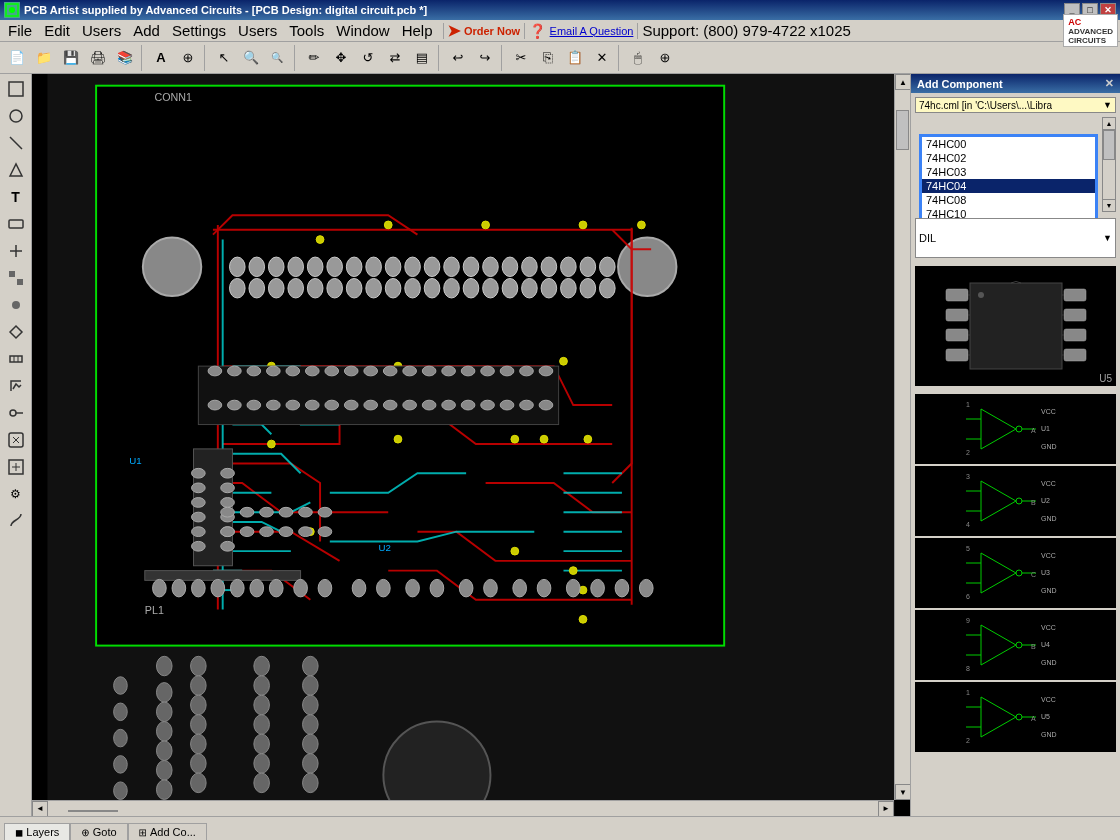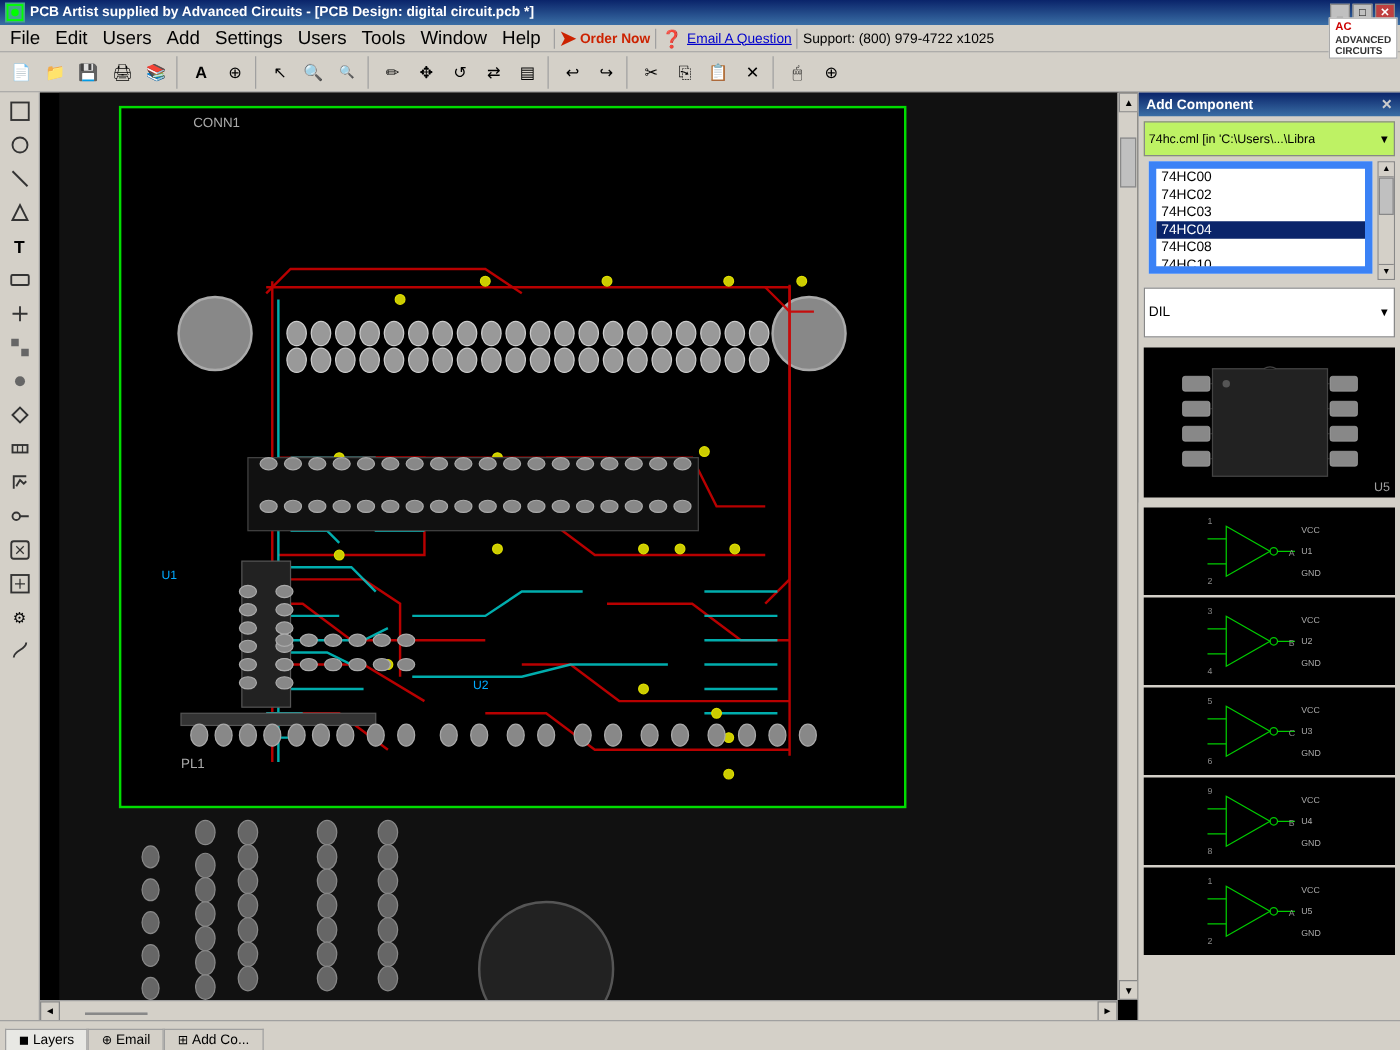--- a/index.html
+++ b/index.html
@@ -34,21 +34,21 @@
     }
     .menu-item {
       padding: 2px 6px;
       cursor: pointer;
       font-size: 15px;
       color: #000;
     }
     .menu-separator-v { width: 1px; height: 16px; background: #a0a0a0; margin: 0 4px; }
     .menu-order { color: #cc2200; font-weight: bold; display: flex; align-items: center; gap: 3px; }
     .menu-email { display: flex; align-items: center; gap: 3px; }
-    .menu-support { font-size: 11px; }
+    .menu-support { font-size: 15px; }
     .menu-logo { margin-left: auto; background: #fff; border: 1px solid #aaa; padding: 1px 4px; font-weight: bold; color: #c00; font-size: 10px; }
 
     
     #toolbar {
       height: 32px;
       background: #d4d0c8;
       display: flex;
       align-items: center;
       padding: 2px 4px;
       border-bottom: 1px solid #a0a0a0;
@@ -112,35 +112,35 @@
       font-size: 11px;
       font-weight: bold;
       display: flex;
       align-items: center;
       justify-content: space-between;
     }
     #add-component-close { cursor: pointer; font-size: 11px; color: #ccc; }
     #library-select-area { padding: 4px; }
     #library-dropdown {
       width: 100%;
-      background: #bef264;
+      background: #fef9c3;
       border: 1px solid #888;
-      height: 28px;
+      height: 16px;
       font-size: 10px;
       padding: 1px 3px;
       cursor: pointer;
       display: flex;
       align-items: center;
       justify-content: space-between;
     }
     #component-list {
       flex: 0 0 auto;
       background: white;
-      border: 6px solid #3b82f6;
-      margin: 0 4px;
+      border: 3px solid #3b82f6;
+      margin: 17px 4px;
       height: 90px;
       overflow-y: auto;
     }
     .comp-item {
       padding: 1px 4px;
       font-size: 11px;
       cursor: pointer;
     }
     .comp-item.selected { background: #0a246a; color: white; }
     #package-area { padding: 4px; margin-top: 2px; }
@@ -880,19 +880,19 @@
 
 </div>
 
 <div style="height:24px; background:#d4d0c8; border-top:1px solid #a0a0a0; display:flex; align-items:flex-end; padding:0 4px; gap:0;">
   <div class="bottom-tab active">
     <span style="font-size:10px;">◼</span>
     <span>Layers</span>
   </div>
   <div class="bottom-tab">
     <span style="font-size:10px;">⊕</span>
-    <span>Email</span>
+    <span>Goto</span>
   </div>
   <div class="bottom-tab">
     <span style="font-size:10px;">⊞</span>
     <span>Add Co...</span>
   </div>
 </div>
 
 </body></html>

